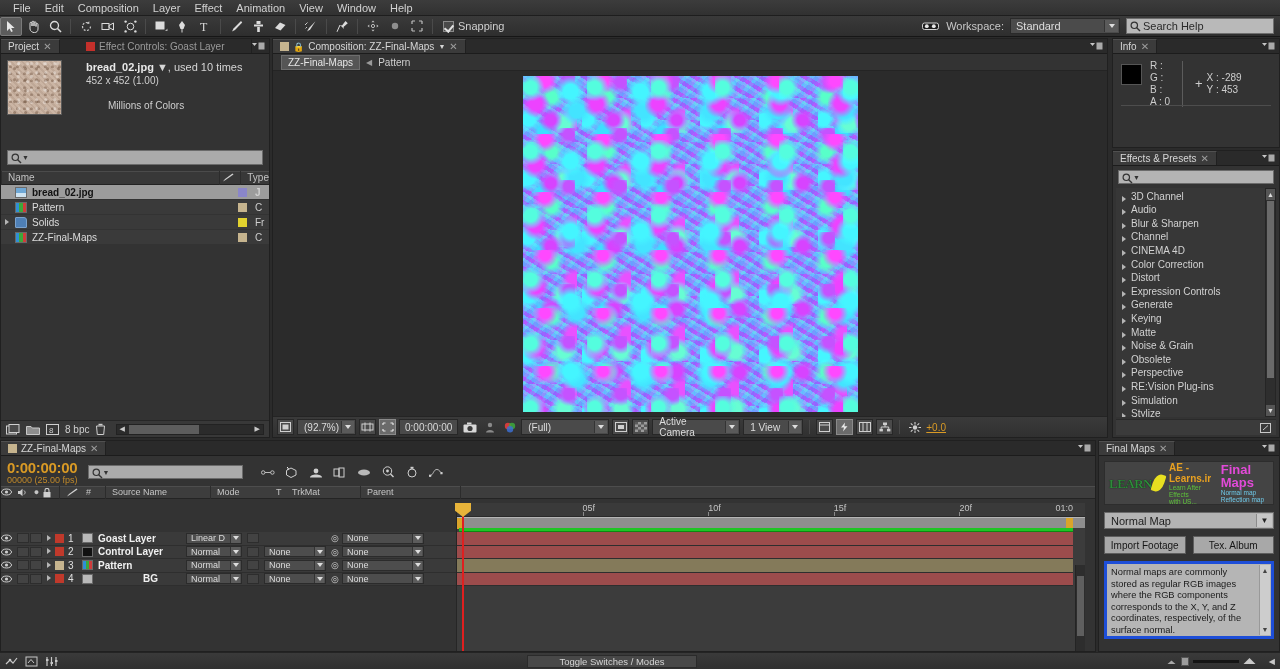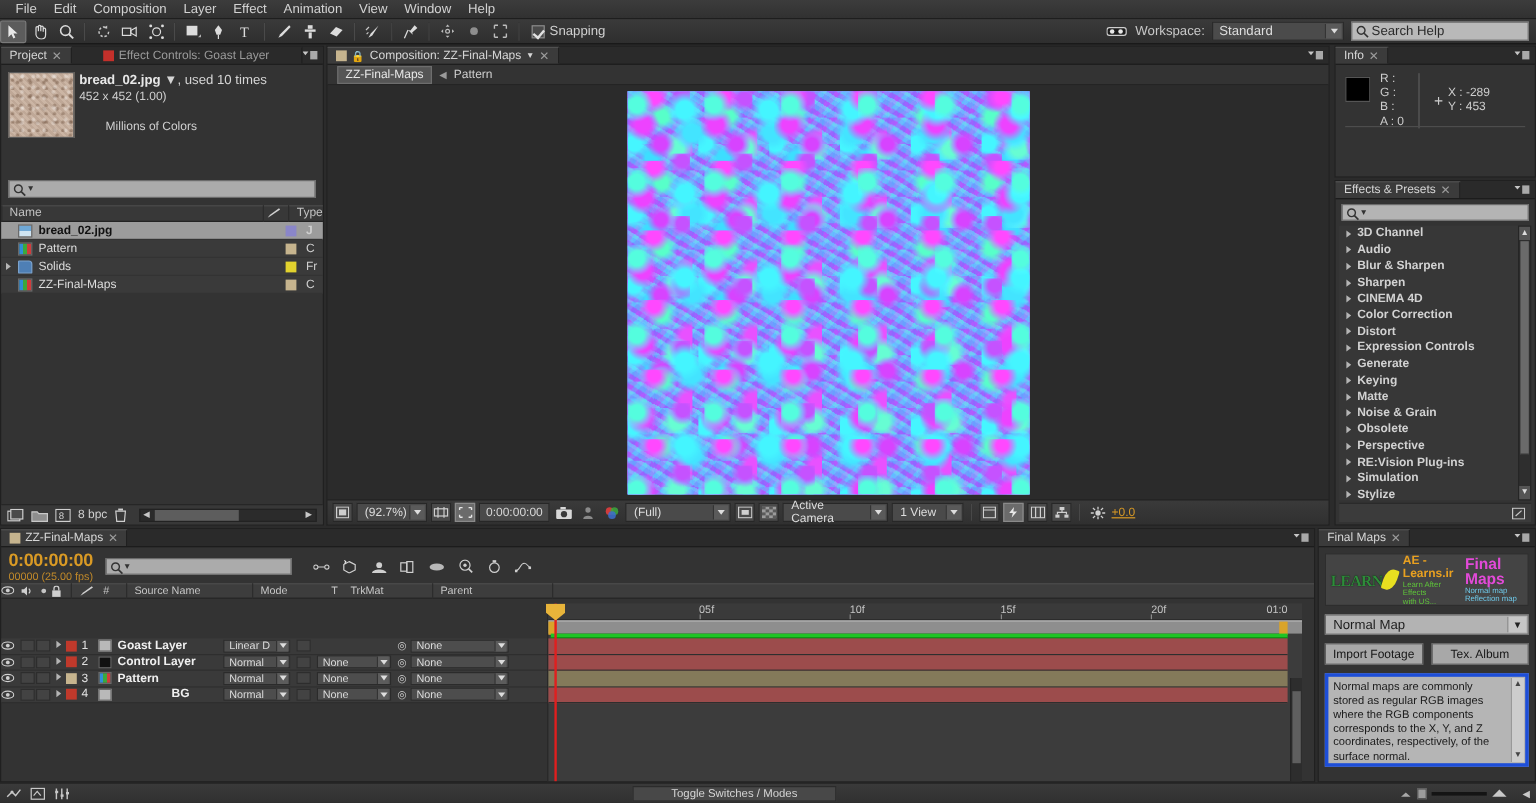--- a/index.html
+++ b/index.html
@@ -63,21 +63,21 @@
     position:relative;
   }
   .ptab.inactive { background:#2a2a2a; color:#9a9a9a; border-top-color:#2a2a2a; }
   .ptab .xx { font-size:10px; color:#9d9d9d; }
   .ptab .swatch { width:9px; height:9px; }
   .pmenu { margin-left:auto; display:flex; align-items:center; padding-right:4px; gap:3px; }
   .pmenu .mico { width:13px; height:9px; display:block; }
 
   
   #project-panel { left:0; top:38px; width:270px; height:400px; }
-  .proj-header { display:flex; padding:6px; gap:4px; height:92px; }
+  .proj-header { display:flex; padding:6px; gap:24px; height:92px; }
   .thumb {
     width:55px; height:55px; border:1px solid #5a5a5a;
     background:
       repeating-linear-gradient(45deg, #cbb5a4 0 2px, #bfa897 2px 4px),
       #c4ae9d;
     position:relative; overflow:hidden;
   }
   .thumb:after{content:"";position:absolute;inset:0;
     background-image:radial-gradient(circle at 20% 30%, rgba(255,255,255,.35) 0 1px, transparent 2px),
       radial-gradient(circle at 60% 70%, rgba(90,60,40,.4) 0 1px, transparent 2px),
@@ -168,21 +168,21 @@
   .info-rgb { font-size:10px; line-height:12px; color:#cdcdcd; }
   .info-div { width:1px; background:#5c5c5c; margin:1px 4px;}
   .info-xy { font-size:10px; line-height:12px; color:#cdcdcd; display:flex; align-items:center; gap:4px;}
   .info-hr { position:absolute; left:8px; right:8px; top:66px; height:1px; background:#4d4d4d;}
 
   
   #fx-panel { left:1112px; top:150px; width:168px; height:288px; }
   .fx-search { margin:4px 5px; height:14px; background:#b4b4b4; border:1px solid #6b6b6b; display:flex; align-items:center; padding-left:18px; font-size:10px; color:#333; position:relative;}
   .fx-search .mag{position:absolute;left:3px;top:2px;}
   .fx-list { position:absolute; left:3px; right:3px; top:37px; bottom:20px; background:#373737; overflow:hidden;}
-  .fx-row { height:13.6px; display:flex; align-items:center; gap:5px; padding-left:6px; font-size:10px; color:#d2d2d2;font-weight:bold; }
+  .fx-row { height:13.6px; display:flex; align-items:flex-end; gap:5px; padding-left:6px; font-size:10px; color:#d2d2d2; }
   .fx-sb { position:absolute; right:3px; top:37px; bottom:20px; width:11px; background:#2e2e2e; border:1px solid #252525;}
   .fx-sb .up,.fx-sb .dn { height:11px; background:#555; display:flex; align-items:center; justify-content:center; font-size:7px; color:#ddd;}
   .fx-sb .bar { position:absolute; left:1px; right:1px; top:12px; height:178px; background:#6a6a6a;}
   .fx-bottom { position:absolute; left:3px; right:3px; bottom:2px; height:16px; background:#3b3b3b; border-top:1px solid #2a2a2a; display:flex; align-items:center; justify-content:flex-end; padding-right:5px;}
 
   
   #timeline-panel { left:0; top:440px; width:1096px; height:212px; background:#333; }
   .tl-top { height:30px; display:flex; align-items:center; padding:2px 6px 0 6px; position:relative;}
   .tl-time { font-size:15px; font-weight:bold; color:#d99a25; letter-spacing:-0.3px; line-height:15px;}
   .tl-fps { font-size:9px; color:#c0892a; line-height:10px;}
@@ -735,21 +735,21 @@
       <div class="fx-row">
           <span class="tri-r"></span>
           <span>Audio</span>
         </div>
       <div class="fx-row">
           <span class="tri-r"></span>
           <span>Blur &amp; Sharpen</span>
         </div>
       <div class="fx-row">
           <span class="tri-r"></span>
-          <span>Sharpen</span>
+          <span>Channel</span>
         </div>
       <div class="fx-row">
           <span class="tri-r"></span>
           <span>CINEMA 4D</span>
         </div>
       <div class="fx-row">
           <span class="tri-r"></span>
           <span>Color Correction</span>
         </div>
       <div class="fx-row">

